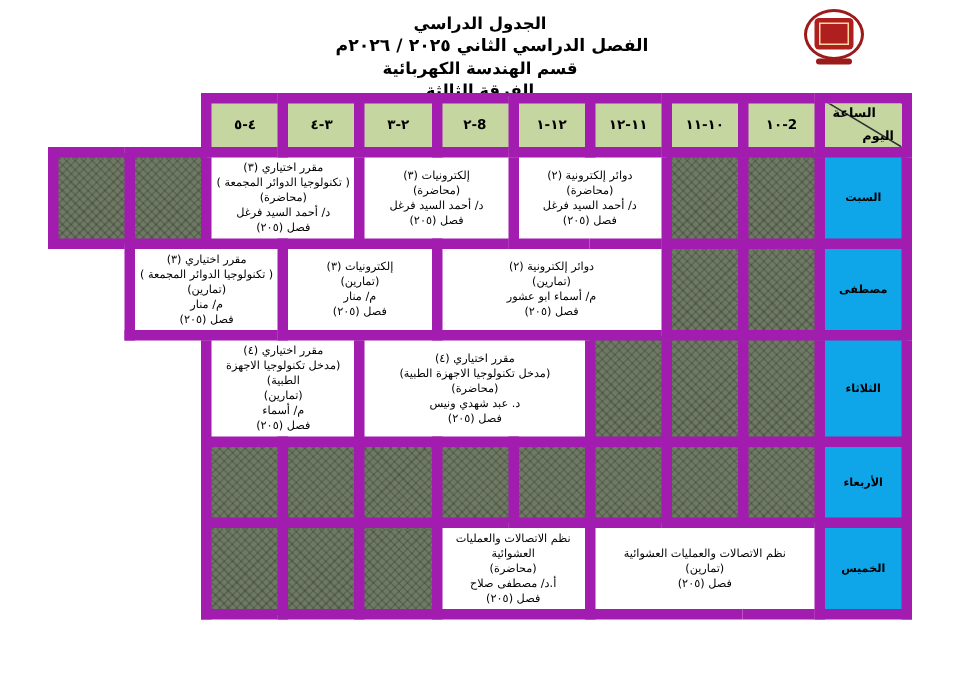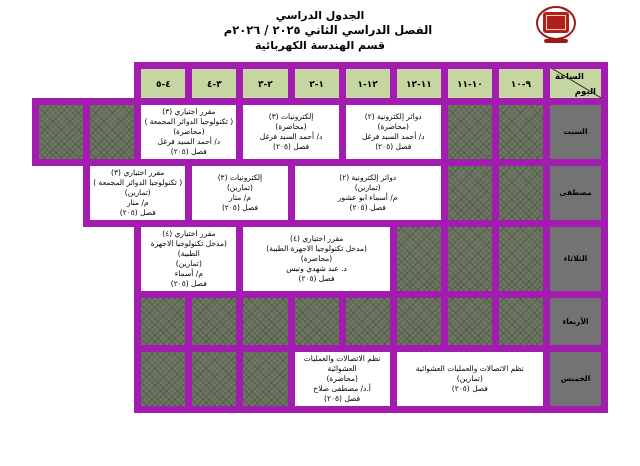--- a/index.html
+++ b/index.html
@@ -138,21 +138,21 @@
   }
   th.corner .day {
     position: absolute;
     bottom: 2px;
     right: 5px;
     font-size: 8.5px;
     font-weight: bold;
     margin-top: 36px;
   }
   td.daycell {
-    background: #737373;
+    background: #0ea5e9;
     font-size: 9px;
     font-weight: bold;
     width: 58px;
   }
   td.empty {
     background: #6f7a64;
     background-image:
       repeating-linear-gradient(45deg, rgba(0,0,0,0.18) 0 1px, transparent 1px 4px),
       repeating-linear-gradient(-45deg, rgba(0,0,0,0.18) 0 1px, transparent 1px 4px);
   }
@@ -170,36 +170,37 @@
 
   <div class="header">
     <div class="logo">
       <div class="ring"></div>
       <div class="inner"></div>
       <div class="base"></div>
     </div>
     <div class="title-line">الجدول الدراسي</div>
     <div class="title-line big">الفصل الدراسي الثاني ٢٠٢٥ / ٢٠٢٦م</div>
     <div class="title-line">قسم الهندسة الكهربائية</div>
+    <div class="title-line">الفرقة الثالثة</div>
   </div>
 
   <div class="table-wrap">
     <table class="schedule">
       <thead>
         <tr>
           <th class="corner">
             <span class="diag"></span>
             <span class="hour">الساعة</span>
             <span class="day">اليوم</span>
           </th>
-        <th>٩-١٠</th>
+        <th>2-١٠</th>
             <th>١٠-١١</th>
             <th>١١-١٢</th>
             <th>١٢-١</th>
-            <th>١-٢</th>
+            <th>8-٢</th>
             <th>٢-٣</th>
             <th>٣-٤</th>
             <th>٤-٥</th>
           </tr>
       </thead>
       <tbody>
           <tr>
             <td class="daycell">السبت</td>
             <td class="empty"></td>
             <td class="empty"></td>

